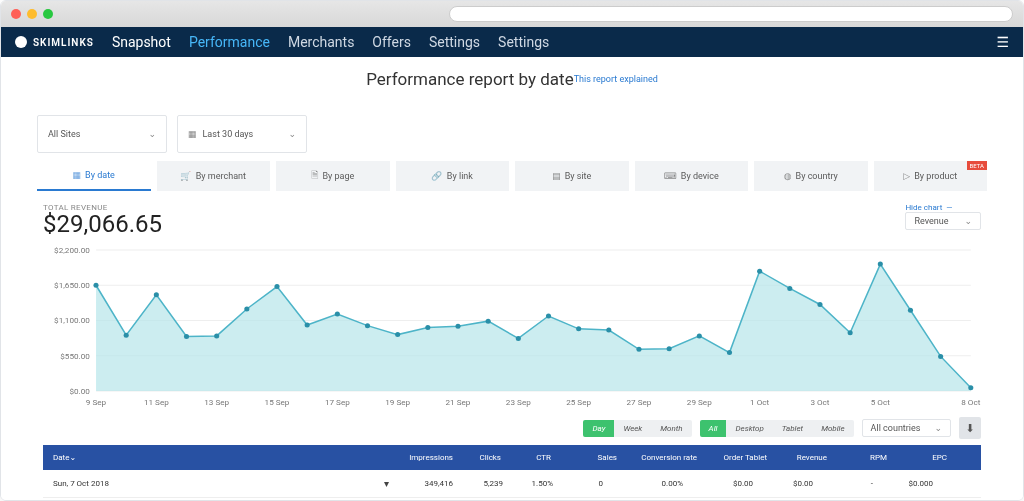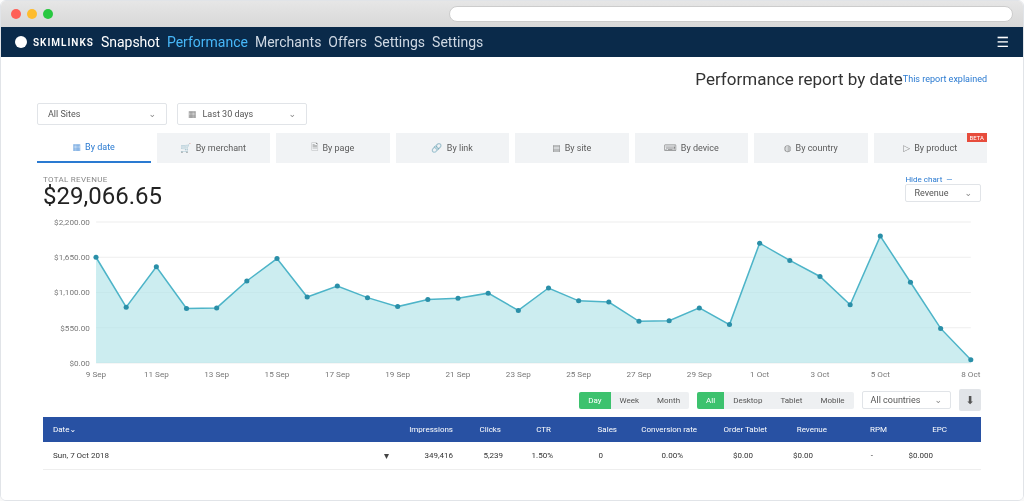--- a/index.html
+++ b/index.html
@@ -2,33 +2,33 @@
 <html><head>
 <meta charset="utf-8">
 <style>
   * { box-sizing: border-box; margin: 0; padding: 0; font-family: -apple-system, BlinkMacSystemFont, "Segoe UI", Roboto, Helvetica, Arial, sans-serif; }
   body { background: #fff; }
   .mac-window { width: 1024px; height: 501px; border: 1px solid #e1e4e8; border-radius: 6px; overflow: hidden; position: relative; box-shadow: 0 6px 20px rgba(0,0,0,0.08); }
   .title-bar { height: 26px; background: linear-gradient(#e6e6e6,#d8d8d8); display:flex; align-items:center; padding:0 10px; gap:6px;}
   .dot { width:10px; height:10px; border-radius:50%; }
   .dot.red{background:#ff5f57;} .dot.yellow{background:#febc2e;} .dot.green{background:#28c840;}
   .url-bar { flex:1; margin-left:390px; height:16px; background:#fff; border-radius:8px; border:1px solid #ccc;}
-  .nav-bar { height:30px; background:#0a2a4a; display:flex; align-items:center; padding:0 14px; gap:7px; color:#dcdfe3;}
+  .nav-bar { height:30px; background:#0a2a4a; display:flex; align-items:center; padding:0 14px; gap:18px; color:#dcdfe3;}
   .logo { display:flex; align-items:center; gap:6px; font-size:10px; letter-spacing:1px; font-weight:600; color:#fff;}
   .logo-icon { width:12px; height:12px; background:#fff; border-radius:50%; display:inline-block;}
   .nav-link { font-size:14px; color:#cfd8e3; cursor:pointer; }
   .nav-link.snapshot{color:#fff;}
   .nav-link.active { color:#47b7f8; }
   .hamburger { margin-left:auto; color:#fff; font-size:14px; cursor:pointer;}
   .content { padding:12px 36px 0 36px; background:#fff; height:calc(100% - 56px); overflow:hidden;}
-  .page-header { display:flex; align-items:center; justify-content:flex-end; margin-bottom:14px;}
+  .page-header { display:flex; align-items:center; justify-content:center; margin-bottom:26px;}
   .page-title { font-size:17px; font-weight:400; color:#333; }
   .explain-link { font-size:9px; color:#2a7ad1; cursor:pointer;}
   .filters-row { display:flex; gap:10px; margin-bottom:8px;}
-  .dropdown { background:#fff; border:1px solid #e1e4e8; border-radius:2px; padding:5px 10px; font-size:9px; color:#555; display:flex; align-items:center; gap:6px; cursor:pointer; min-width:130px; justify-content:space-between;}
+  .dropdown { background:#fff; border:1px solid #e1e4e8; border-radius:2px; padding:13px 10px; font-size:9px; color:#555; display:flex; align-items:center; gap:6px; cursor:pointer; min-width:130px; justify-content:space-between;}
   .chev { font-size:9px; color:#888; }
   .cal-icon{font-size:9px;color:#888;}
   .tabs-row { display:flex; gap:6px; margin-bottom:6px;}
   .tab { flex:1; background:#f1f3f5; padding:7px 0; font-size:9px; color:#5a5a5a; text-align:center; cursor:pointer; display:flex; align-items:center; justify-content:center; gap:4px; position:relative;}
   .tab.active { background:#fff; color:#2a7ad1; border-bottom:2px solid #2a7ad1;}
   .tab-icon{font-size:9px;opacity:.7;}
   .beta-badge{position:absolute;top:0;right:0;background:#e74c3c;color:#fff;font-size:6px;padding:1px 3px;}
   .chart-card { background:#fff; padding:6px 6px 0 6px;}
   .chart-header { display:flex; justify-content:space-between; align-items:flex-start;}
   .total-label { font-size:8px; color:#888; letter-spacing:.3px;}
@@ -38,21 +38,21 @@
   .metric-select { border:1px solid #e1e4e8; padding:3px 8px; font-size:9px; color:#555; display:flex; align-items:center; gap:16px; cursor:pointer; background:#fff; border-radius:2px;}
   .chart-area { height:165px; position:relative; margin-top:6px;}
   .chart-svg { width:100%; height:100%; }
   .grid-line { stroke:#eee; stroke-width:1; }
   .area-fill { fill:#b6e6ea; opacity:.7;}
   .line-path { stroke:#4db4c8; stroke-width:1.5; fill:none;}
   .point { fill:#2a8fa8; }
   .y-label { font-size:8px; fill:#777; text-anchor:end;}
   .x-label { font-size:8px; fill:#777; text-anchor:middle;}
   .below-chart { display:flex; justify-content:flex-end; align-items:center; gap:8px; margin-top:8px;}
-  .btn-group { display:flex; }
+  .btn-group { display:flex;font-style:italic; }
   .pill { font-size:8px; padding:4px 9px; background:#eef0f2; color:#555; cursor:pointer; }
   .pill:first-child{border-radius:2px 0 0 2px;} .pill:last-child{border-radius:0 2px 2px 0;}
   .pill.active { background:#3dc26e; color:#fff; }
   .countries-select{border:1px solid #e1e4e8;padding:3px 8px;font-size:9px;color:#555;display:flex;align-items:flex-end;gap:14px;cursor:pointer;background:#fff;border-radius:2px;}
   .download-btn{width:22px;height:22px;background:#e1e4e8;border-radius:2px;display:flex;align-items:center;justify-content:center;cursor:pointer;font-size:11px;color:#555;}
   .table-header { display:flex; background:#2851a3; color:#fff; font-size:8px; padding:8px 10px; margin-top:6px; align-items:center;}
   .th { text-align:right; }
   .th.date{width:340px;text-align:center;display:flex;align-items:center;gap:0;}
   .th.imp{width:60px;} .th.clicks{width:48px;} .th.ctr{width:50px;} .th.sales{width:66px;}
   .th.conv{width:80px;} .th.ov{width:70px;} .th.rev{width:60px;} .th.rpm{width:60px;} .th.epc{width:60px;}

